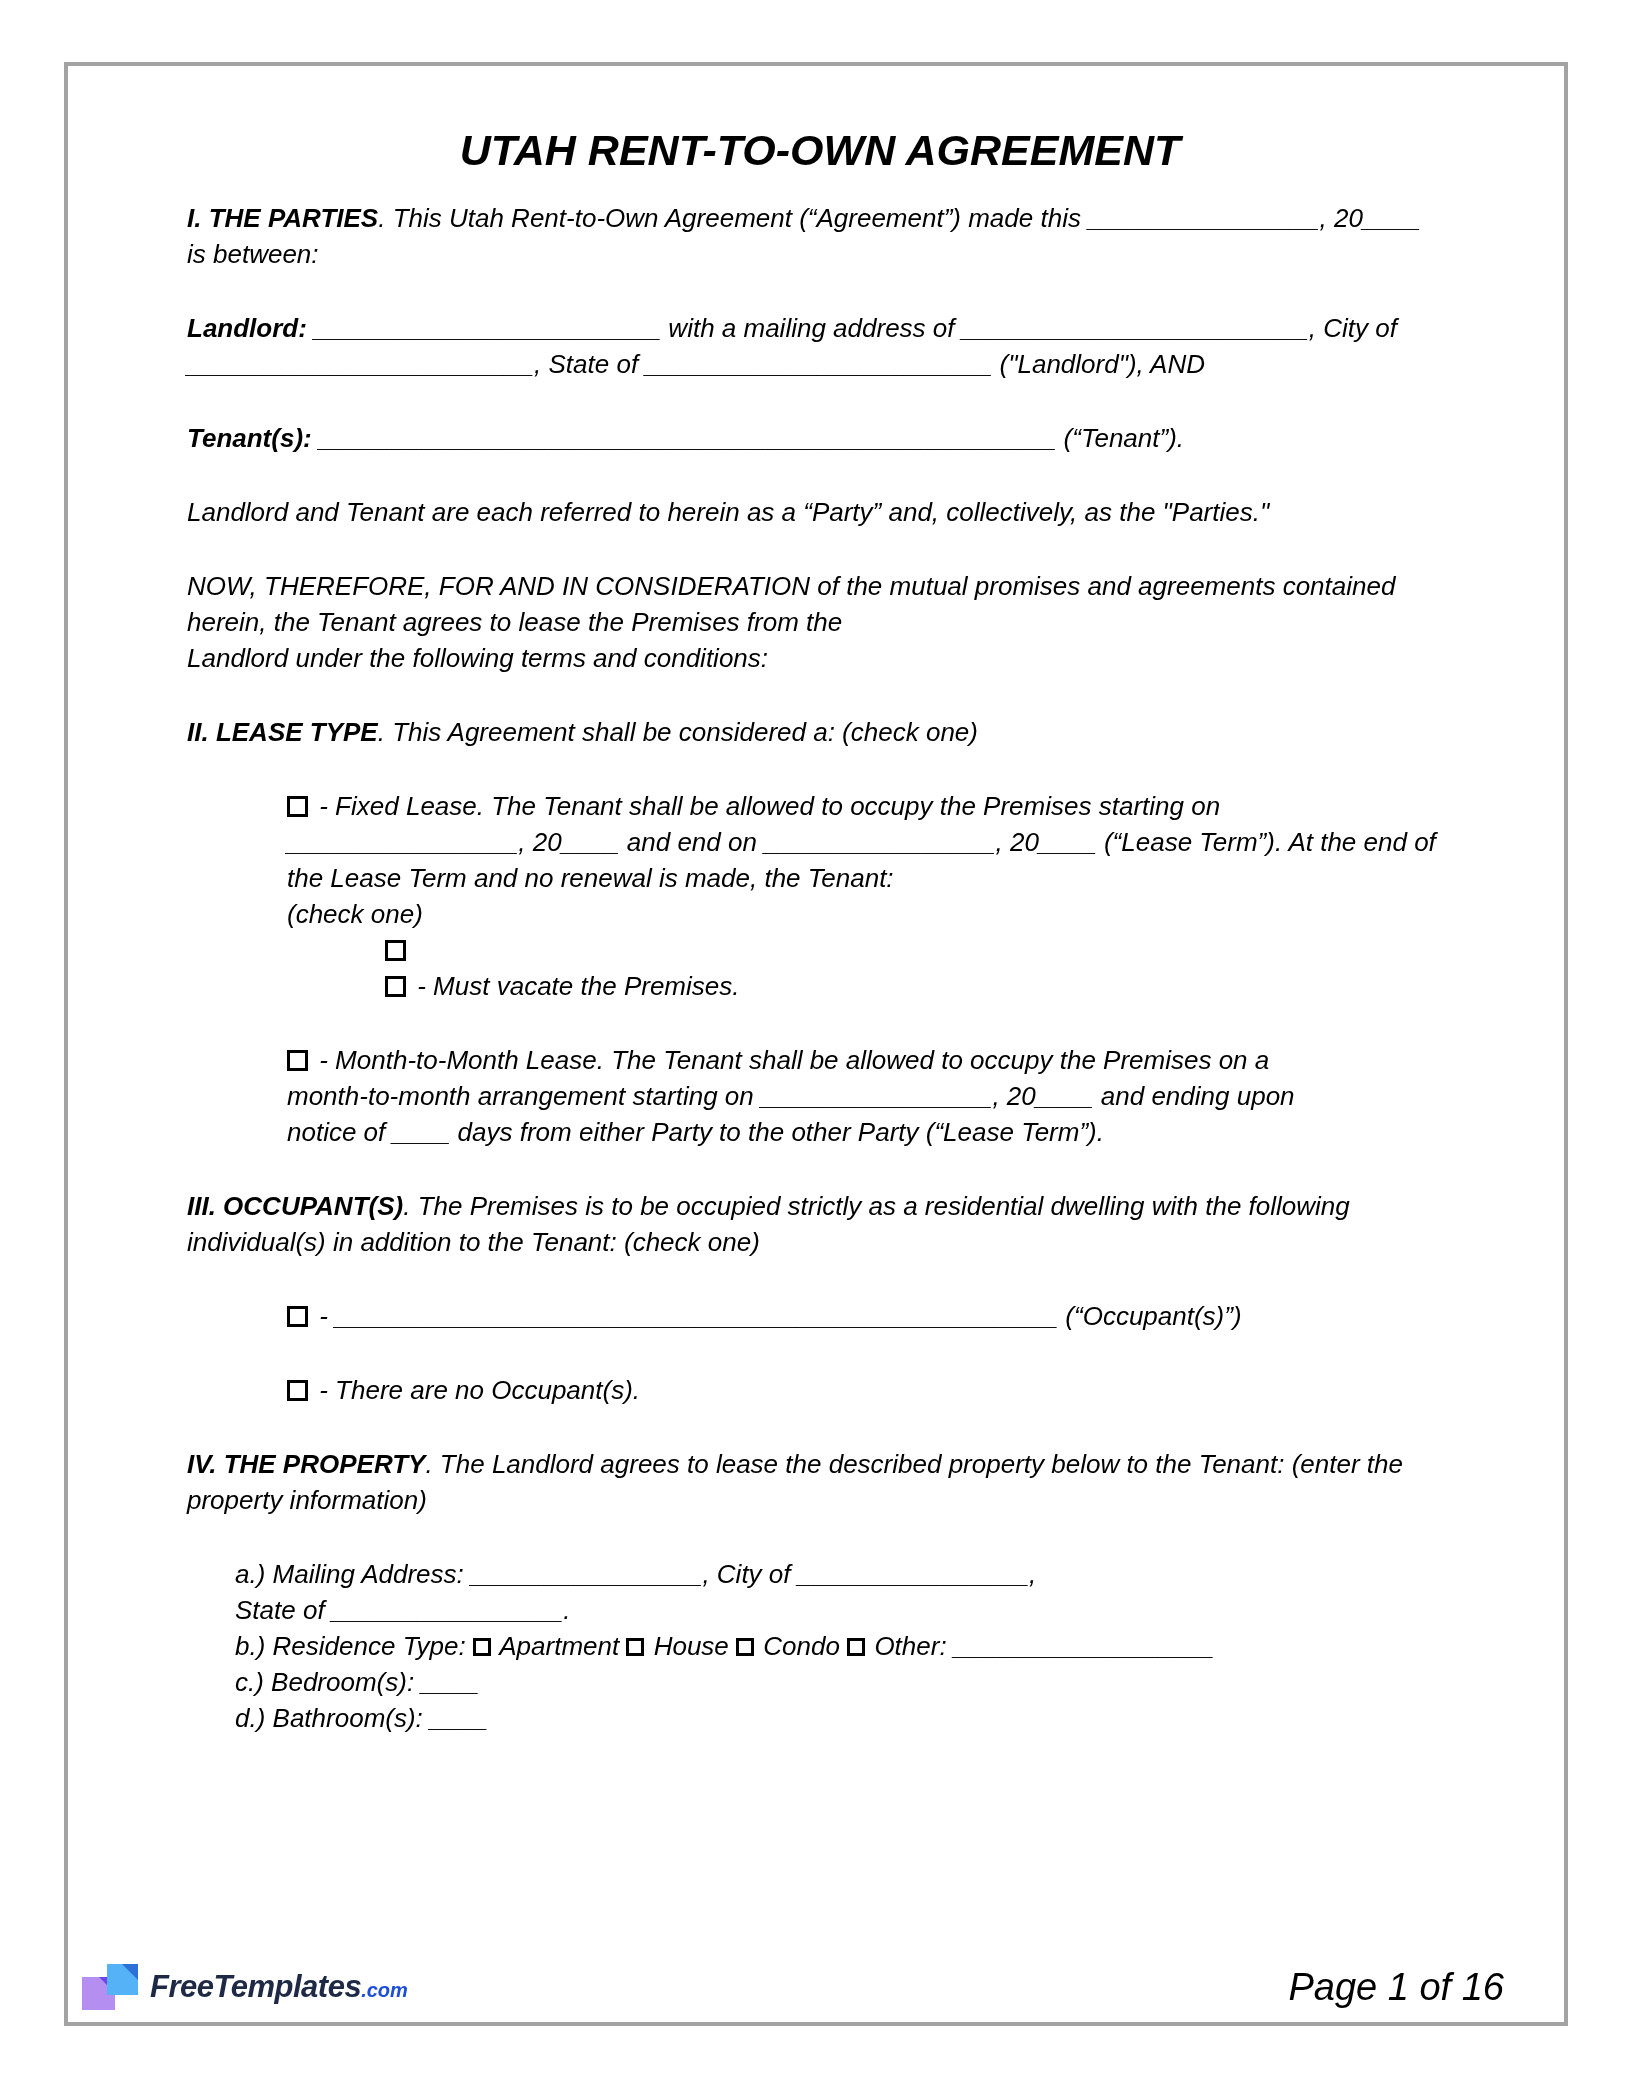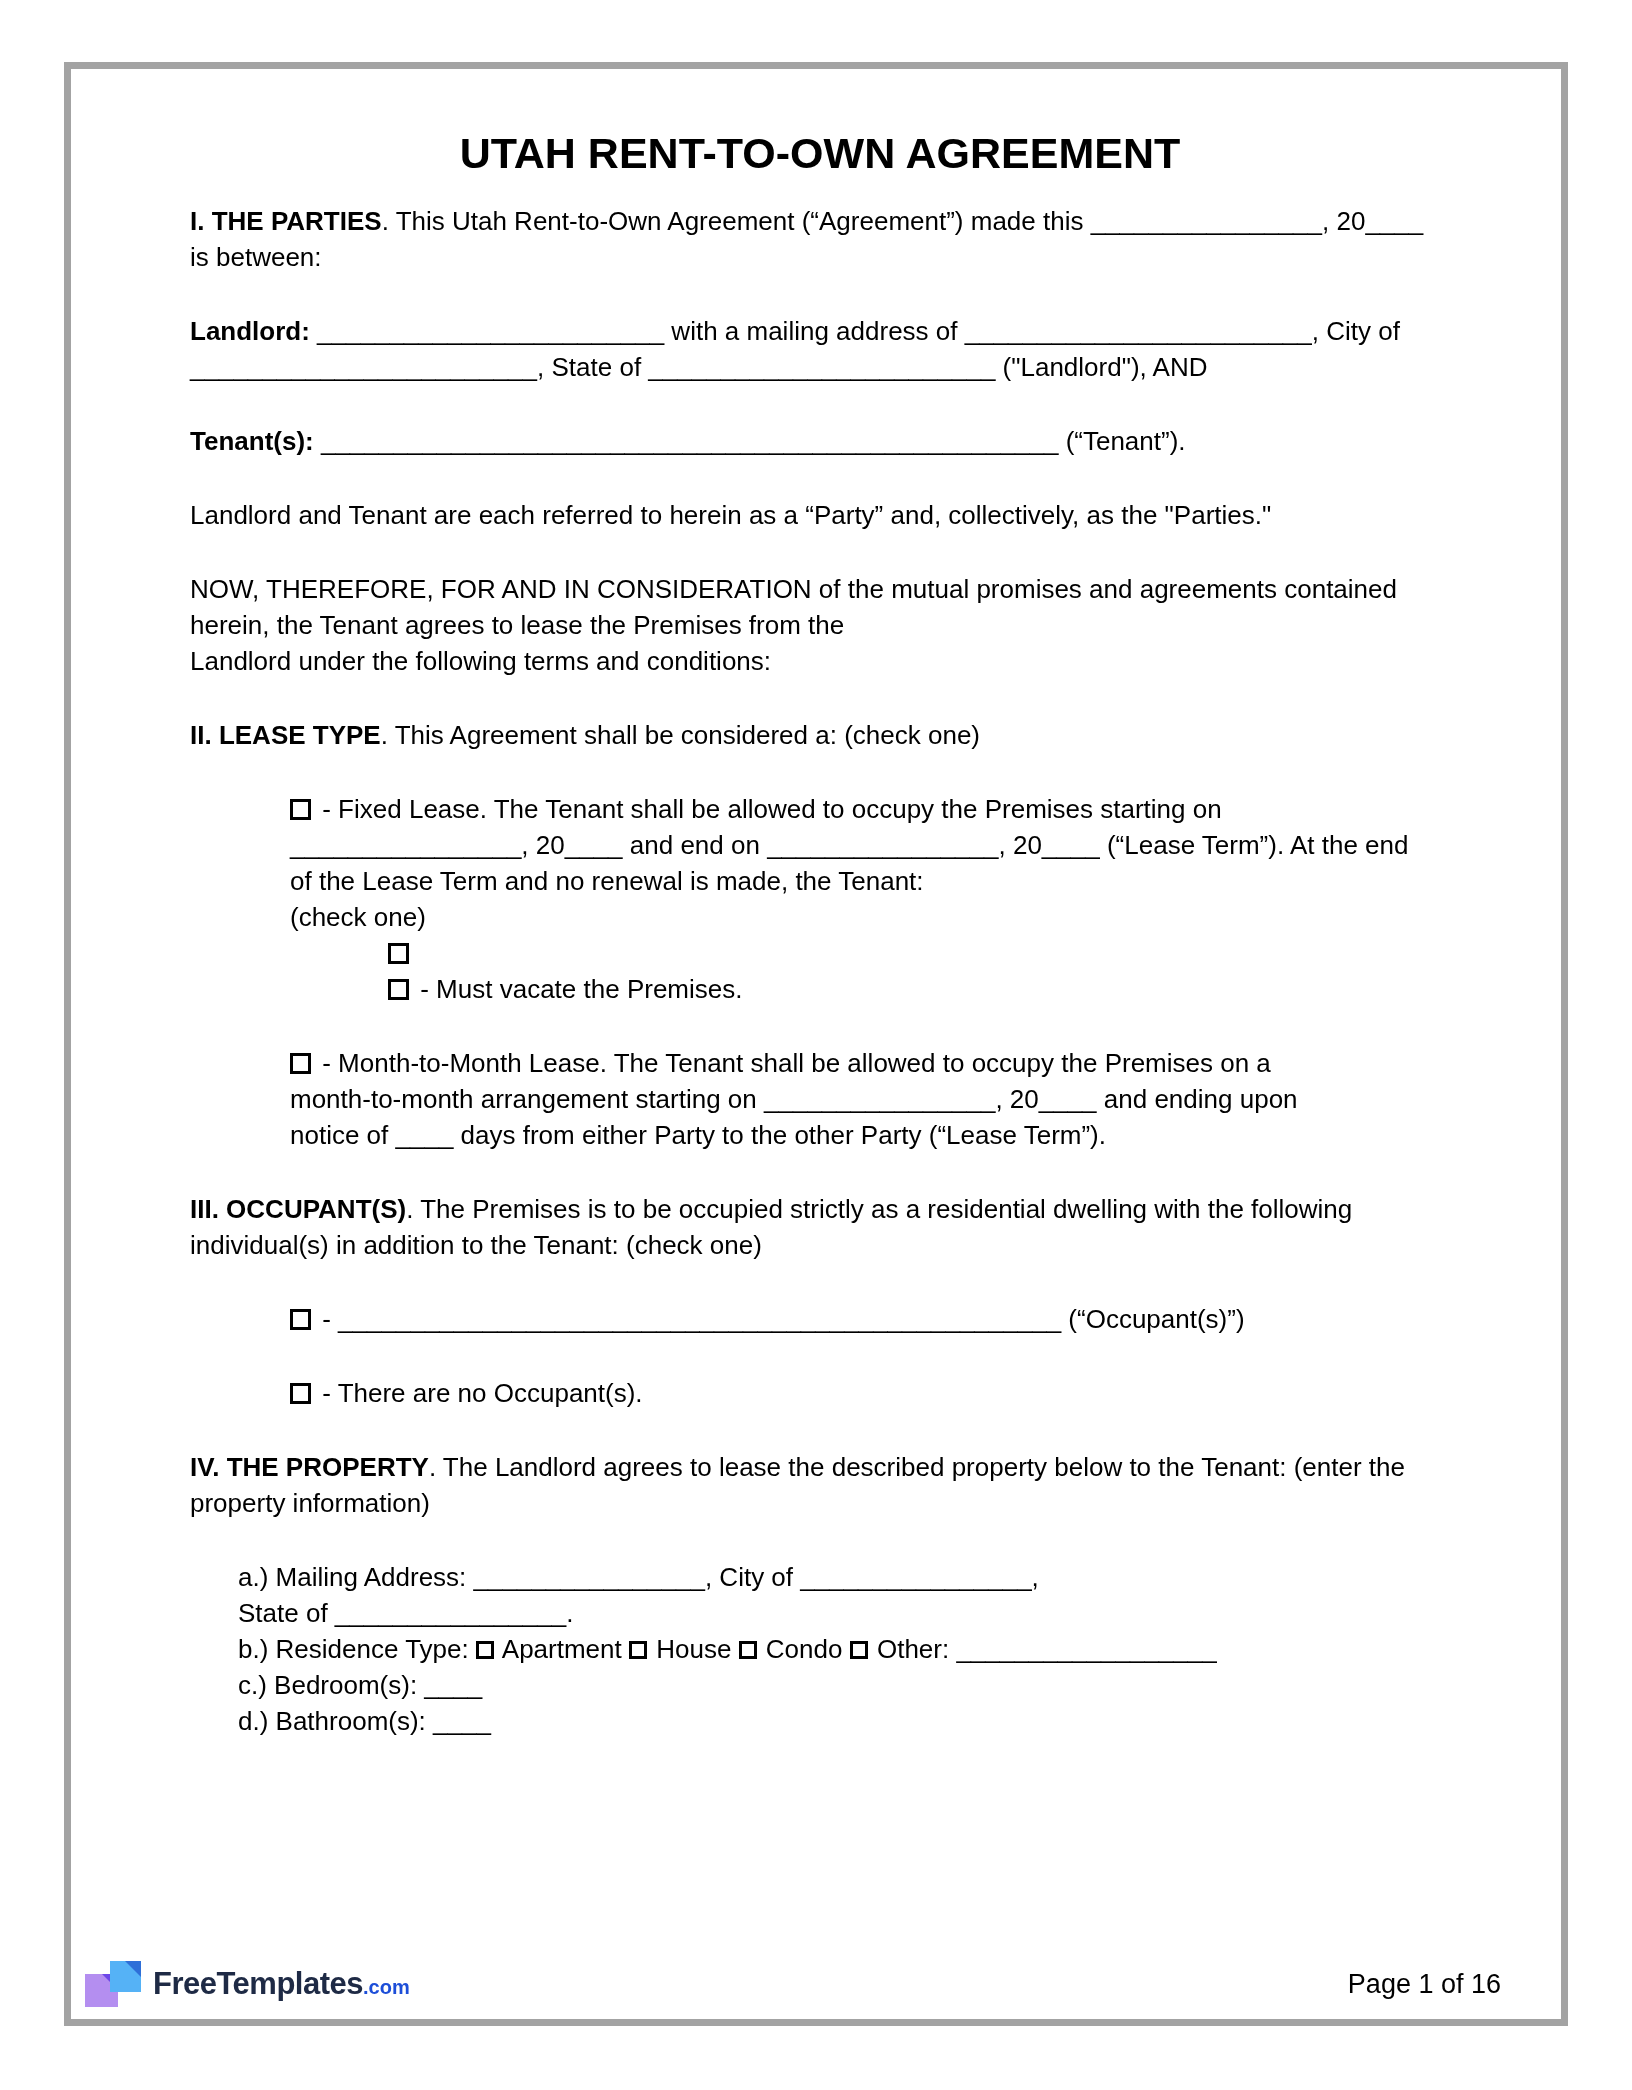--- a/index.html
+++ b/index.html
@@ -6,23 +6,24 @@
   html, body { margin: 0; padding: 0; background: #ffffff; }
   body {
     width: 1632px; height: 2090px;
     font-family: "Liberation Sans", "DejaVu Sans", sans-serif;
     color: #000;
   }
   .sheet { position: relative; width: 1632px; height: 2090px; background: #fff; overflow: hidden; }
   .frame {
     position: absolute; left: 64px; top: 62px;
     width: 1504px; height: 1964px;
-    border: 7px solid #a3a3a3;
+    border: 4px solid #a3a3a3;
     background: #fff;
     padding: 58px 111px 0 119px;
+    font-style: italic;
   }
   .title {
     font-size: 43px; line-height: 52px; font-weight: bold;
     text-align: center; margin: 0 0 24px 0; letter-spacing: 0;
   }
   .para {
     font-size: 26px; line-height: 36px;
     margin: 0 15px 38px 0;
   }
   .para b { font-weight: bold; }
@@ -64,21 +65,21 @@
     content: ""; position: absolute; right: 0; top: 0;
     width: 0; height: 0;
     border-left: 16px solid transparent;
     border-top: 16px solid #2e6fd8;
   }
   .brand-text { display: flex; align-items: baseline; }
   .brand {
     font-size: 31px; font-weight: bold; color: #1e2a45; letter-spacing: -0.5px;
   }
   .brand-suffix { font-size: 20px; font-weight: bold; color: #1d4ed8; }
-  .page-number { font-size: 27px; color: #000; }
+  .page-number { font-size: 38px; color: #000; }
 </style>
 </head>
 <body>
 
 <div class="sheet">
   <div class="frame">
 
     <h1 class="title">UTAH RENT-TO-OWN AGREEMENT</h1>
 
     <p class="para"><b>I. THE PARTIES</b><span>. This Utah Rent-to-Own Agreement (“Agreement”) made this ________________, 20____ is between:</span></p>

